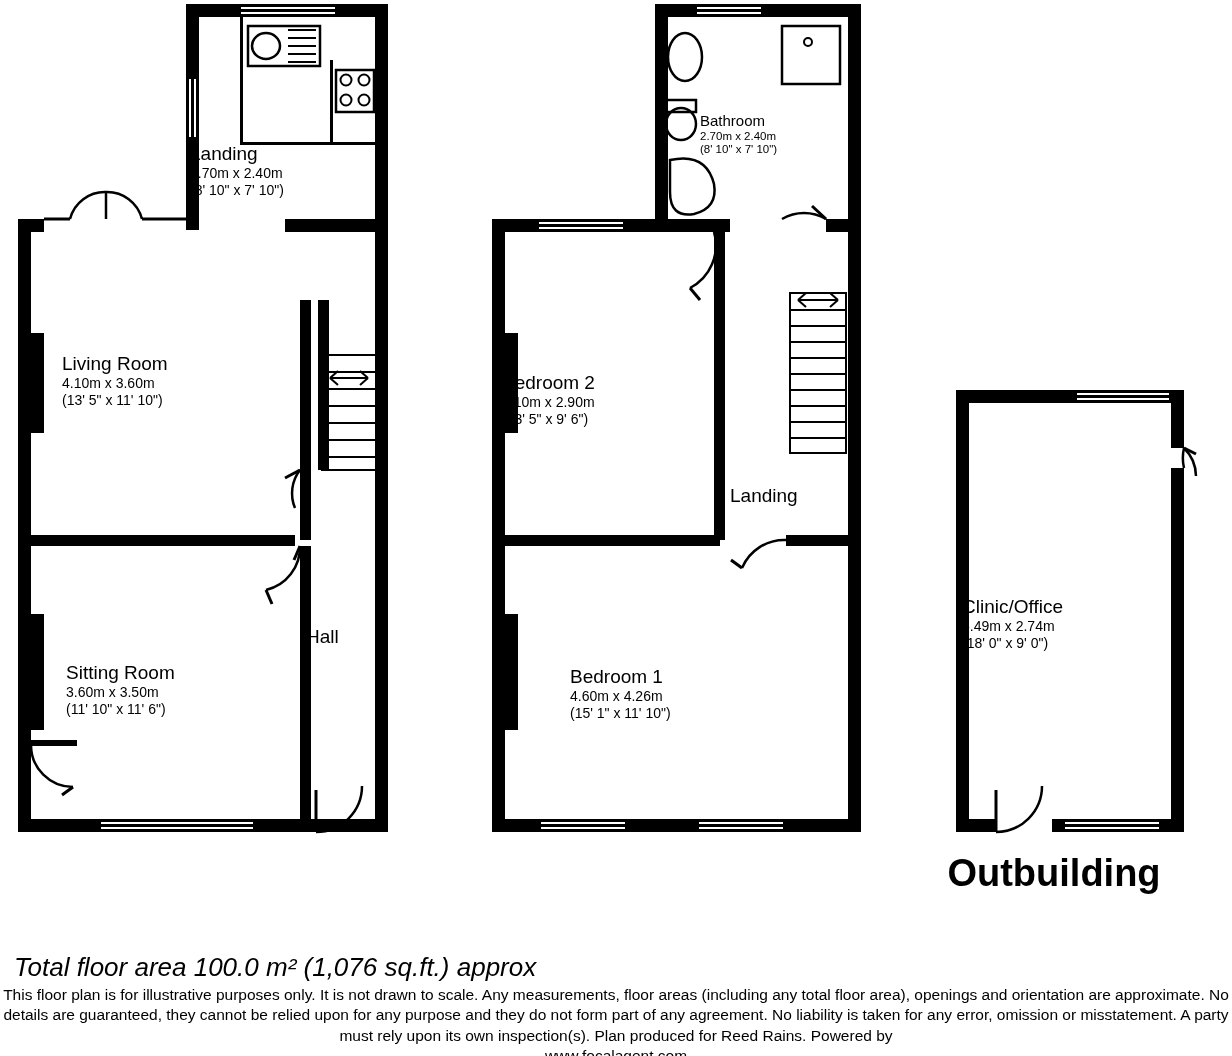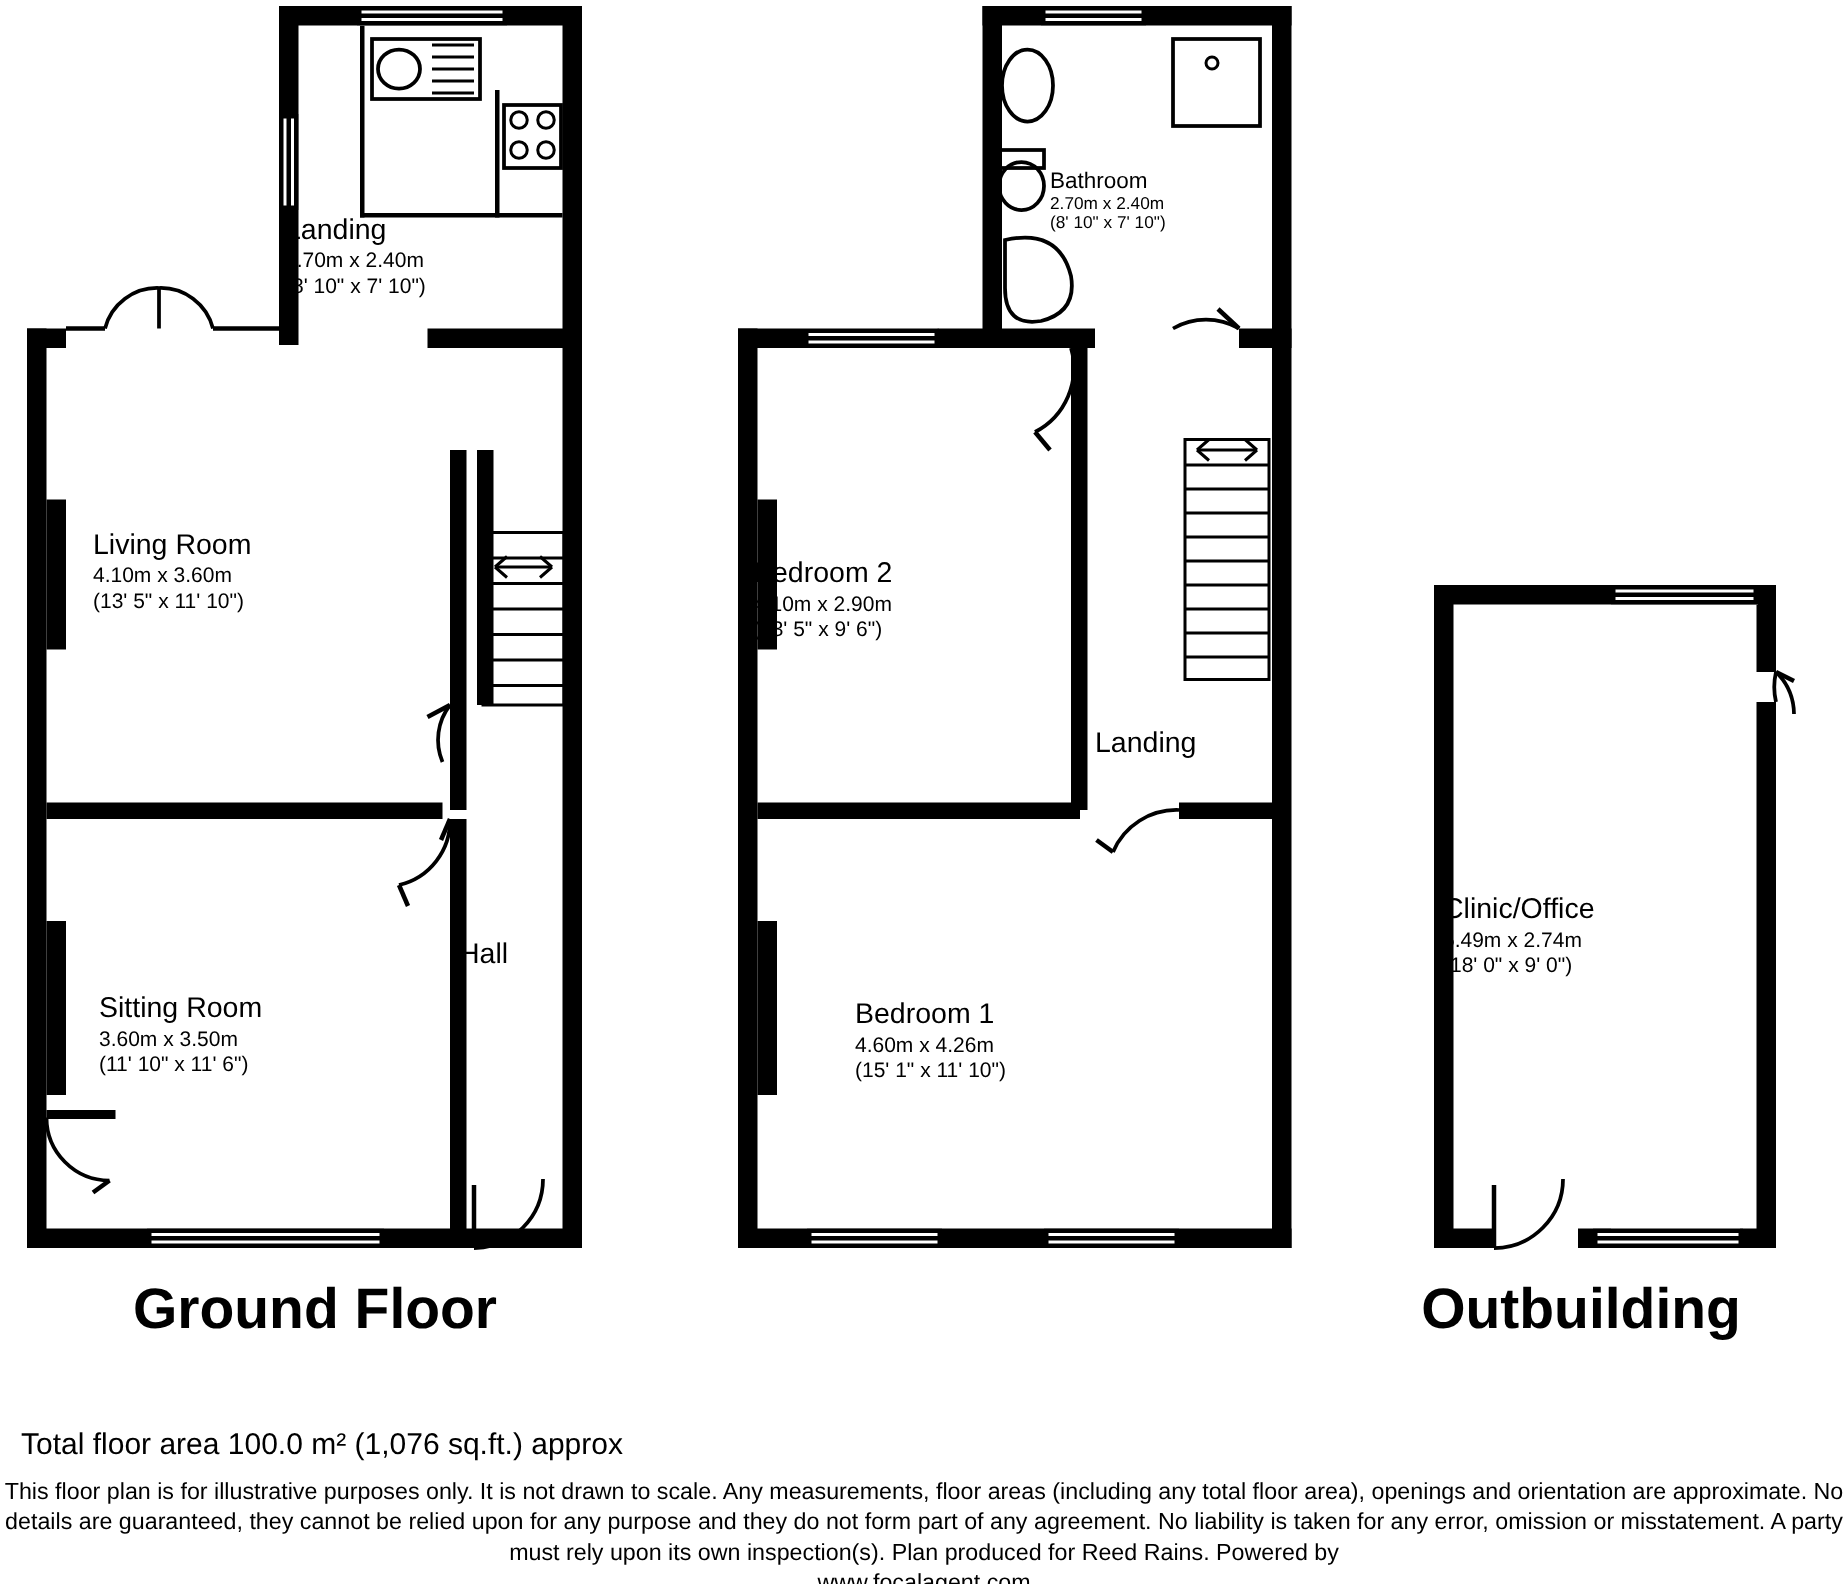--- a/index.html
+++ b/index.html
@@ -8,21 +8,21 @@
   .wall{position:absolute;background:#000;}
   .thin{position:absolute;background:#000;}
   .win{position:absolute;background:#fff;border:3px solid #000;box-sizing:border-box;}
   .winline{position:absolute;background:#000;}
   .label{position:absolute;text-align:left;line-height:1.18;}
   .label .nm{font-size:19px;font-weight:400;}
   .label .dim{font-size:14px;}
   .label.small .nm{font-size:15px;}
   .label.small .dim{font-size:11.5px;}
   .floortitle{position:absolute;font-size:38px;font-weight:bold;text-align:center;}
-  .totalarea{position:absolute;font-size:20px;left:14px;top:952px;}
+  .totalarea{position:absolute;font-size:26px;left:14px;top:952px;font-style:italic;}
   .disc{position:absolute;left:0;top:985px;width:1232px;text-align:center;font-size:15.5px;line-height:1.32;}
   svg.ov{position:absolute;left:0;top:0;width:1232px;height:1056px;pointer-events:none;}
 </style>
 </head>
 <body>
 
 <div class="stage">
 
   <div class="wall" style="left:186px;top:4px;width:202px;height:13px;"></div>
   <div class="wall" style="left:186px;top:4px;width:13px;height:136px;"></div>
@@ -109,21 +109,20 @@
     <div class="dim">(13' 5" x 11' 10")</div>
   </div>
   <div class="label" style="left:66px;top:662px;width:212px;">
     <div class="nm">Sitting Room</div>
     <div class="dim">3.60m x 3.50m</div>
     <div class="dim">(11' 10" x 11' 6")</div>
   </div>
   <div class="label" style="left:306px;top:626px;width:64px;">
     <div class="nm">Hall</div>
   </div>
-  <div class="floortitle" style="left:20px;top:852px;width:380px;">Ground Floor</div>
 
   <div class="wall" style="left:655px;top:4px;width:13px;height:228px;"></div>
   <div class="wall" style="left:655px;top:4px;width:206px;height:13px;"></div>
   <div class="wall" style="left:848px;top:4px;width:13px;height:828px;"></div>
   <div class="wall" style="left:492px;top:219px;width:13px;height:613px;"></div>
   <div class="wall" style="left:492px;top:819px;width:369px;height:13px;"></div>
   <div class="wall" style="left:492px;top:219px;width:44px;height:13px;"></div>
   <div class="wall" style="left:625px;top:219px;width:105px;height:13px;"></div>
   <div class="wall" style="left:826px;top:219px;width:35px;height:13px;"></div>
   <div class="wall" style="left:505px;top:333px;width:13px;height:100px;"></div>

